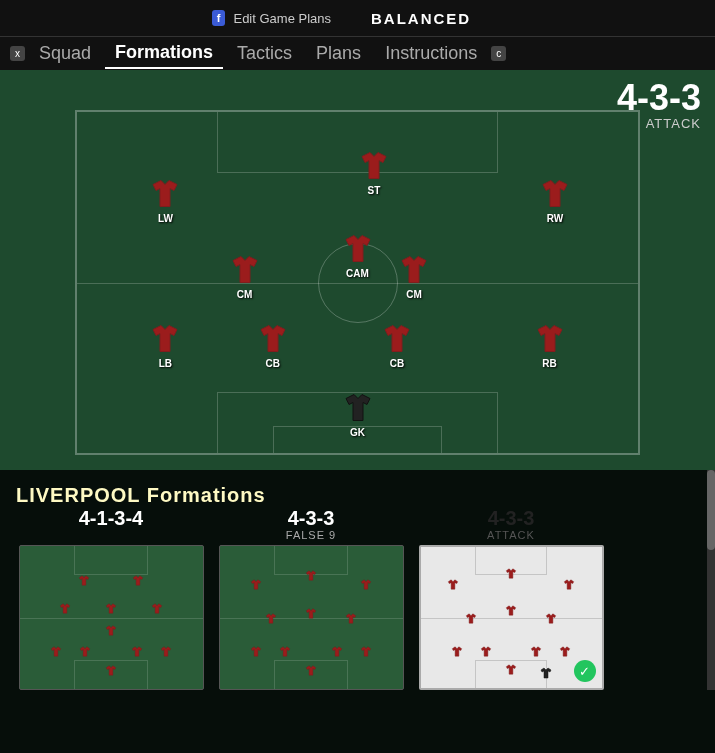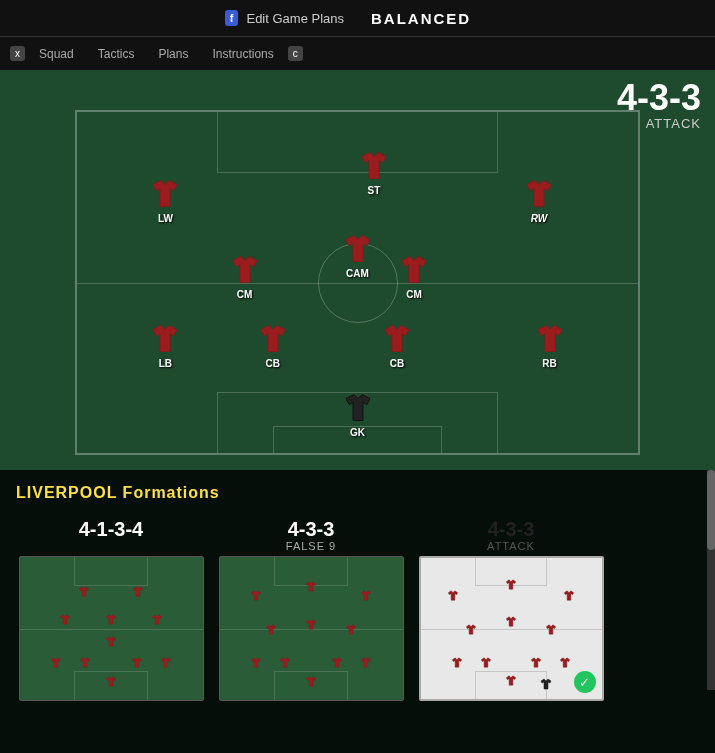--- a/index.html
+++ b/index.html
@@ -33,21 +33,21 @@
     }
     .header-title {
       color: #ccc;
       font-size: 13px;
     }
     .header-game-plan {
       color: #fff;
       font-size: 15px;
       font-weight: bold;
       letter-spacing: 2px;
-      margin: 0 19px;
+      margin: 0 32px;
     }
 
     
     .nav-bar {
       background: #111;
       display: flex;
       align-items: center;
       padding: 0 10px;
       height: 34px;
       gap: 4px;
@@ -55,21 +55,21 @@
     }
     .nav-badge {
       background: #444;
       color: #fff;
       font-size: 10px;
       padding: 2px 5px;
       border-radius: 3px;
     }
     .nav-item {
       color: #aaa;
-      font-size: 12px;
+      font-size: 18px;
       padding: 4px 10px;
       cursor: pointer;
     }
     .nav-item.active {
       color: #fff;
       font-weight: bold;
       border-bottom: 2px solid #fff;
     }
 
     
@@ -183,24 +183,24 @@
       text-shadow: 1px 1px 2px #000;
     }
 
     
     .formations-section {
       background: rgba(0,0,0,0.75);
       padding: 14px 16px 10px;
       height: 283px;
     }
     .formations-title {
-      font-size: 16px;
+      font-size: 20px;
       font-weight: bold;
-      color: #fde047;
-      margin-bottom: 16px;
+      color: #fef9c3;
+      margin-bottom: 0;
       letter-spacing: 1px;
     }
     .formations-grid {
       display: flex;
       gap: 10px;
       align-items: flex-start;
     }
     .formation-card {
       width: 190px;
       display: flex;
@@ -274,20 +274,21 @@
 
 <div class="header-bar">
   <span class="header-icon-f">f</span>
   <span class="header-title">Edit Game Plans</span>
   <span class="header-game-plan">BALANCED</span>
 </div>
 
 <div class="nav-bar">
   <span class="nav-badge">x</span>
   <span class="nav-item">Squad</span>
+  <span class="nav-item active">Formations</span>
   <span class="nav-item">Tactics</span>
   <span class="nav-item">Plans</span>
   <span class="nav-item">Instructions</span>
   <span class="nav-badge">c</span>
 </div>
 
 <div class="pitch-container">
 
   <div class="formation-label">
     <div class="formation-number">4-3-3</div>
@@ -356,21 +357,21 @@
     <polygon points="5,8 13,4 17,8 21,4 29,8 26,14 22,12 22,30 12,30 12,12 8,14" fill="#9b1c1c" stroke="#7f1d1d" stroke-width="1"></polygon>
   </svg></div>
     <div class="player-label">LW</div>
   </div>
       <div class="player" style="position: absolute; left: 374px; top: 102.1px; transform: translateX(-50%) translateY(-50%);">
     <div class="player-shirt"><svg viewBox="0 0 34 34" width="34" height="34">
     <polygon points="5,8 13,4 17,8 21,4 29,8 26,14 22,12 22,30 12,30 12,12 8,14" fill="#9b1c1c" stroke="#7f1d1d" stroke-width="1"></polygon>
   </svg></div>
     <div class="player-label">ST</div>
   </div>
-      <div class="player" style="position: absolute; left: 539px; top: 129.7px; transform: translateX(-50%) translateY(-50%); font-style: italic;">
+      <div class="player" style="position: absolute; left: 555px; top: 129.7px; transform: translateX(-50%) translateY(-50%);">
     <div class="player-shirt"><svg viewBox="0 0 34 34" width="34" height="34">
     <polygon points="5,8 13,4 17,8 21,4 29,8 26,14 22,12 22,30 12,30 12,12 8,14" fill="#9b1c1c" stroke="#7f1d1d" stroke-width="1"></polygon>
   </svg></div>
     <div class="player-label">RW</div>
   </div>
     </div>
 </div>
 
 <div class="formations-section">
   <div class="formations-title">LIVERPOOL Formations</div>

